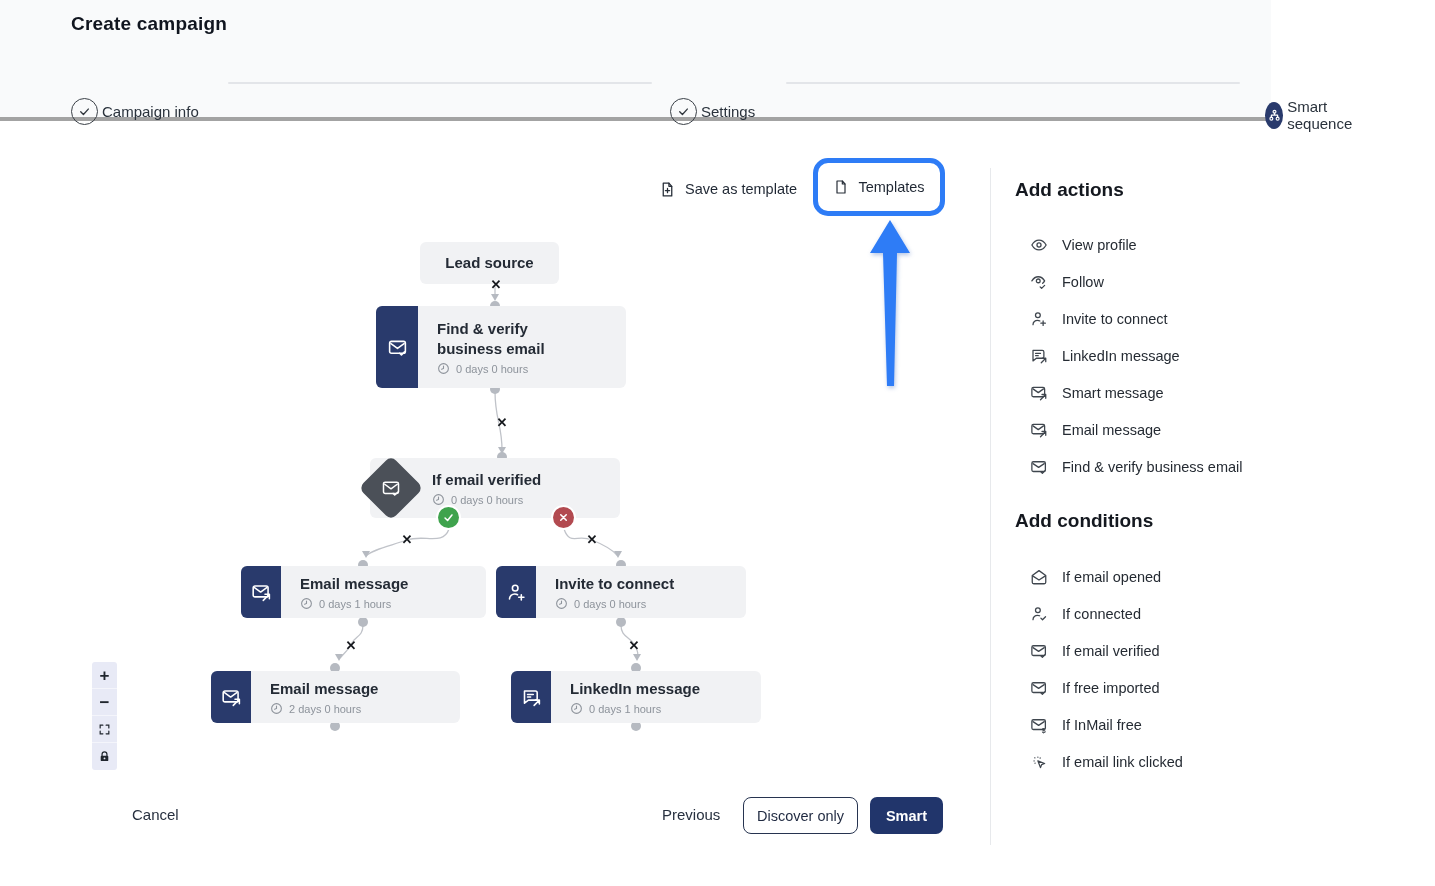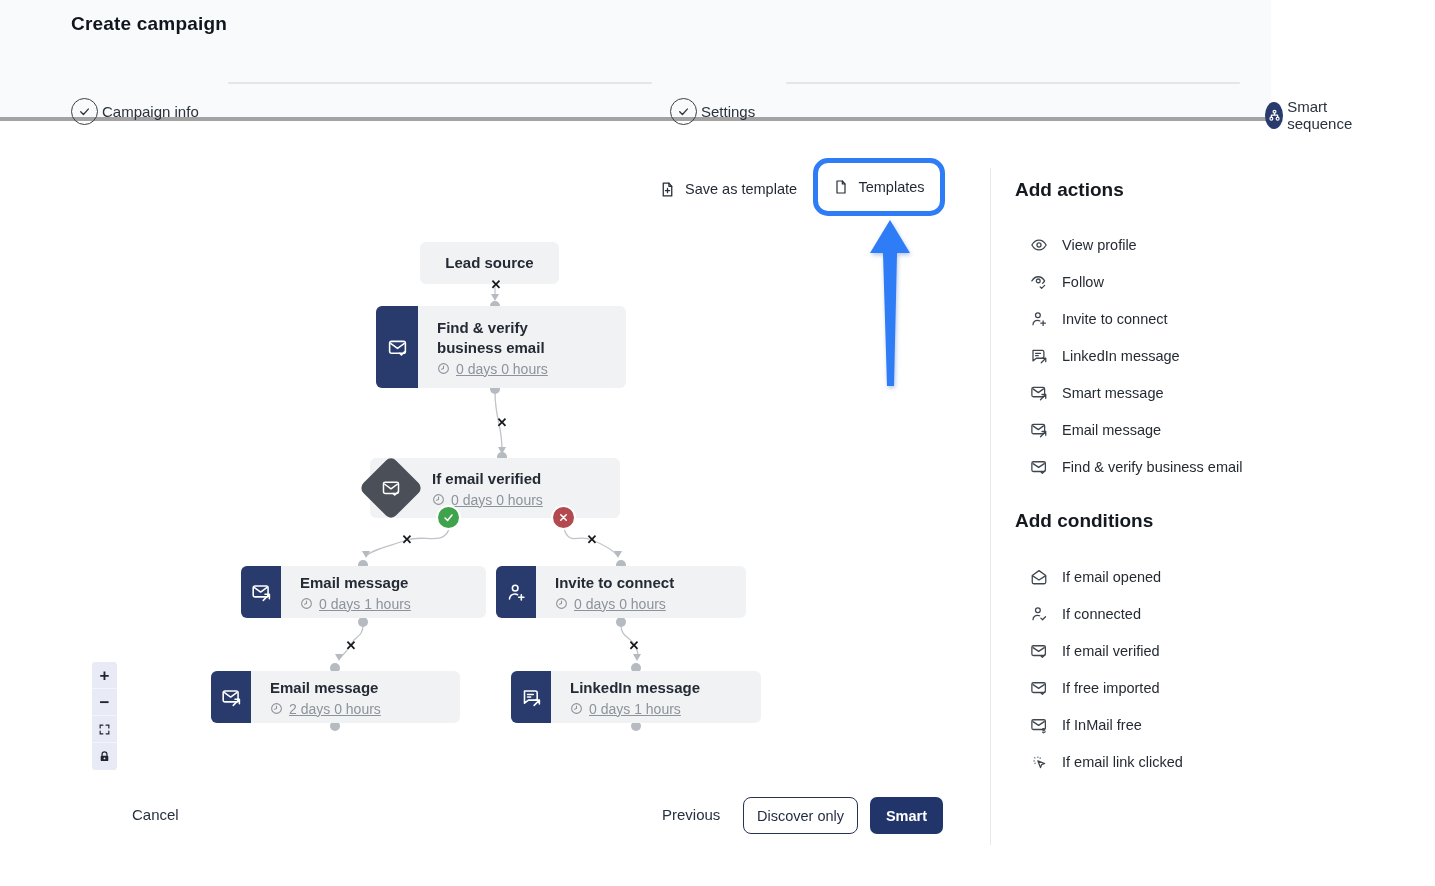--- a/index.html
+++ b/index.html
@@ -31,21 +31,21 @@
   
   .connector-layer { position:absolute; left:0; top:0; width:990px; height:886px; z-index:0; pointer-events:none; }
   .port { position:absolute; width:10px; height:10px; border-radius:50%; background:#b6bac1; z-index:1; cursor:crosshair; }
   .xmark { position:absolute; width:16px; height:16px; display:flex; align-items:center; justify-content:center; font-size:13px; font-weight:800; color:#14171c; z-index:2; cursor:pointer; text-shadow:0 0 2px #fff; }
   
   .node { position:absolute; display:flex; background:#f1f2f4; border-radius:6px; z-index:1; cursor:grab; }
   .node-icon { background:#293a6c; border-radius:6px 0 0 6px; display:flex; align-items:center; justify-content:center; flex:0 0 auto; }
   .node-icon svg { width:21px; height:21px; color:#fff; }
   .node-content { display:flex; flex-direction:column; justify-content:center; padding:6px 14px 6px 19px; }
   .node-title { font-size:15px; font-weight:700; color:#242b35; line-height:20px; }
-  .node-delay { display:flex; align-items:center; gap:6px; font-size:14px; color:#8d939b; margin-top:3px;text-decoration:underline; }
+  .node-delay { display:flex; align-items:center; gap:6px; font-size:11px; color:#8d939b; margin-top:3px; }
   .node-delay svg { width:13px; height:13px; color:#8d939b; }
   .node-simple { position:absolute; background:#f1f2f4; border-radius:6px; display:flex; align-items:center; justify-content:center; z-index:1; cursor:grab; }
   .diamond { position:absolute; left:368px; top:465px; width:46px; height:46px; background:#4b5058; border-radius:7px; transform:rotate(45deg); display:flex; align-items:center; justify-content:center; z-index:2; }
   .diamond svg { transform:rotate(-45deg); width:20px; height:20px; color:#fff; }
   .badge { position:absolute; width:21px; height:21px; border-radius:50%; display:flex; align-items:center; justify-content:center; z-index:2; box-shadow:0 0 0 2px #fff; }
   .badge svg { width:11px; height:11px; color:#fff; }
   .badge-yes { background:#3fa34d; }
   .badge-no { background:#b24a50; }
   
   .zoom-controls { position:absolute; left:92px; top:662px; width:25px; z-index:3; background:#e8eaf6; border-radius:3px; display:flex; flex-direction:column; }

